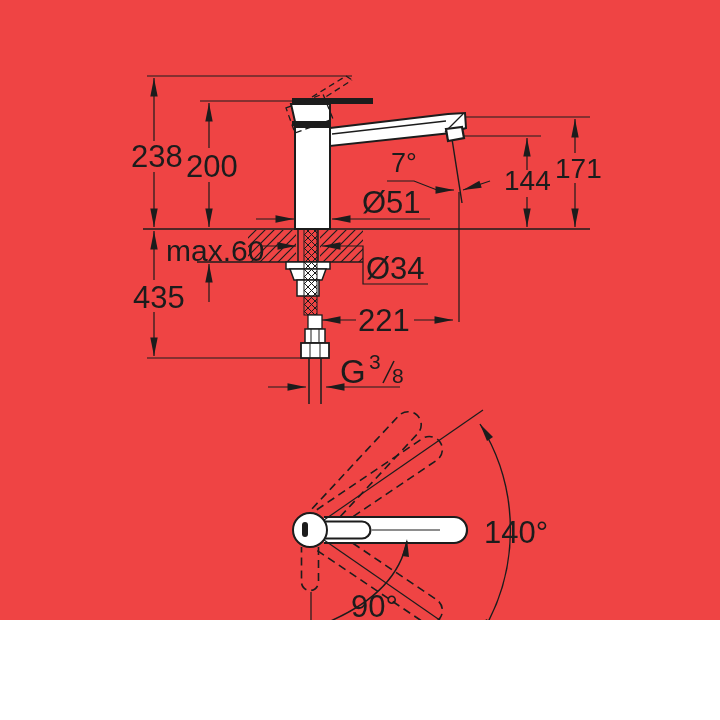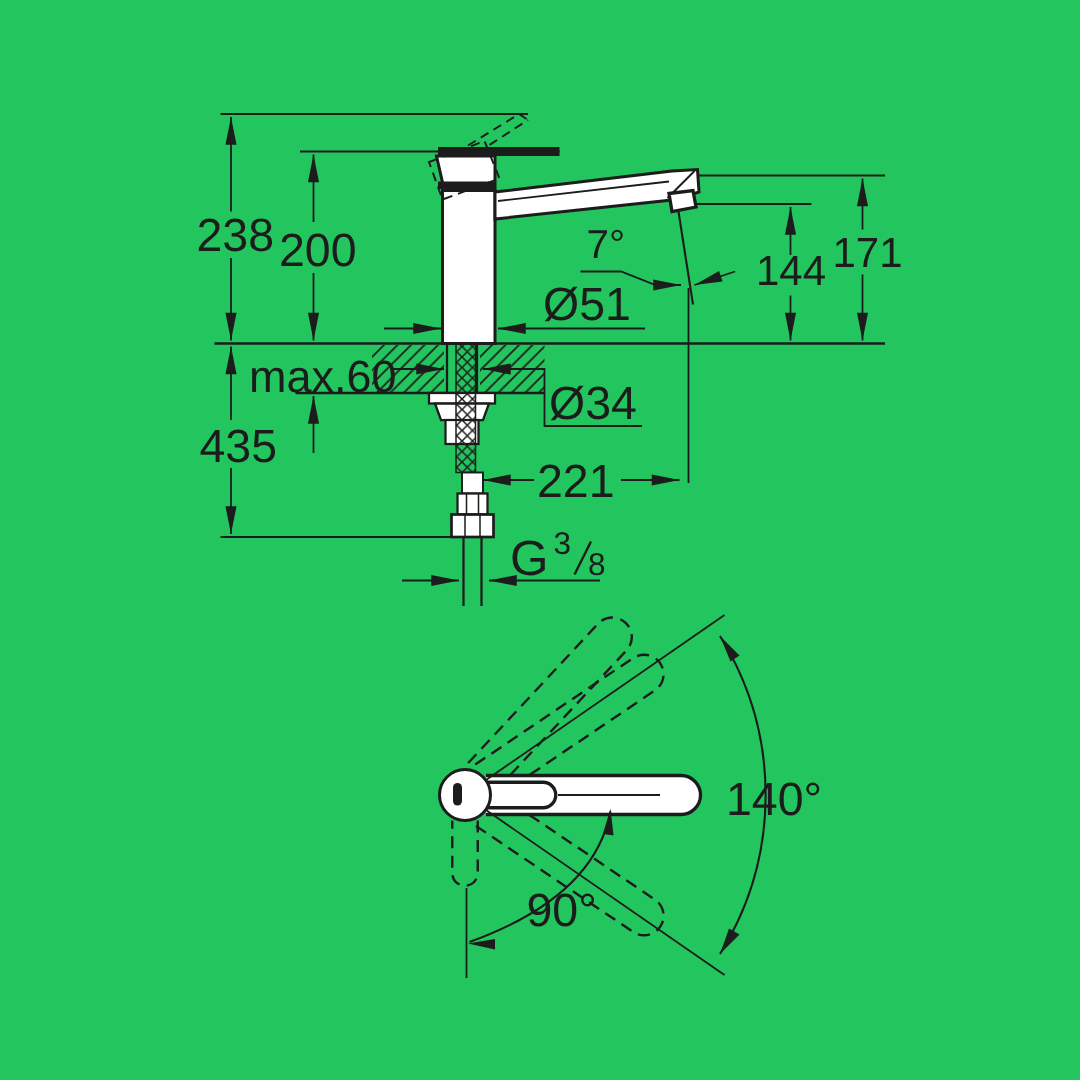--- a/index.html
+++ b/index.html
@@ -1,16 +1,16 @@
 <!DOCTYPE html>
 <html><head>
 <meta charset="utf-8">
 <style>
   html,body{margin:0;padding:0;background:#ffffff;}
-  .page{width:720px;height:720px;background:#22c55e;position:relative;overflow:hidden;}
+  .page{width:720px;height:620px;background:#ef4444;position:relative;overflow:hidden;}
   svg{display:block;}
   svg text{font-family:"Liberation Sans","DejaVu Sans",sans-serif;fill:#1c1c1c;}
   .t-main{font-size:31px;}
   .t-mid{font-size:28px;}
   .t-max{font-size:30px;}
   .t-deg{font-size:27px;}
   .t-g{font-size:33px;}
   .t-frac{font-size:21px;}
 </style>
 </head>

